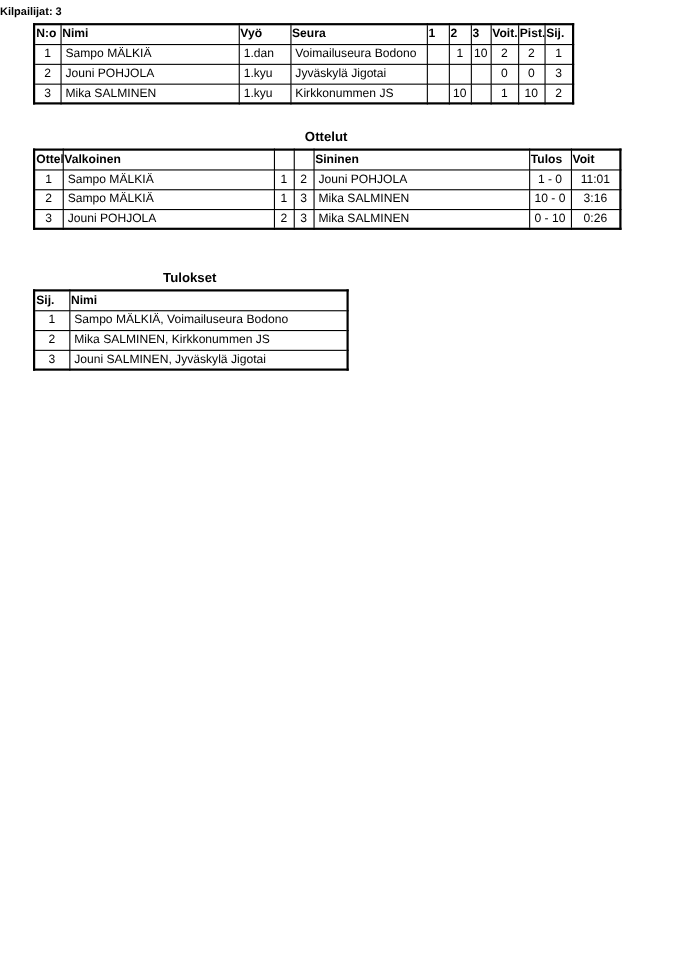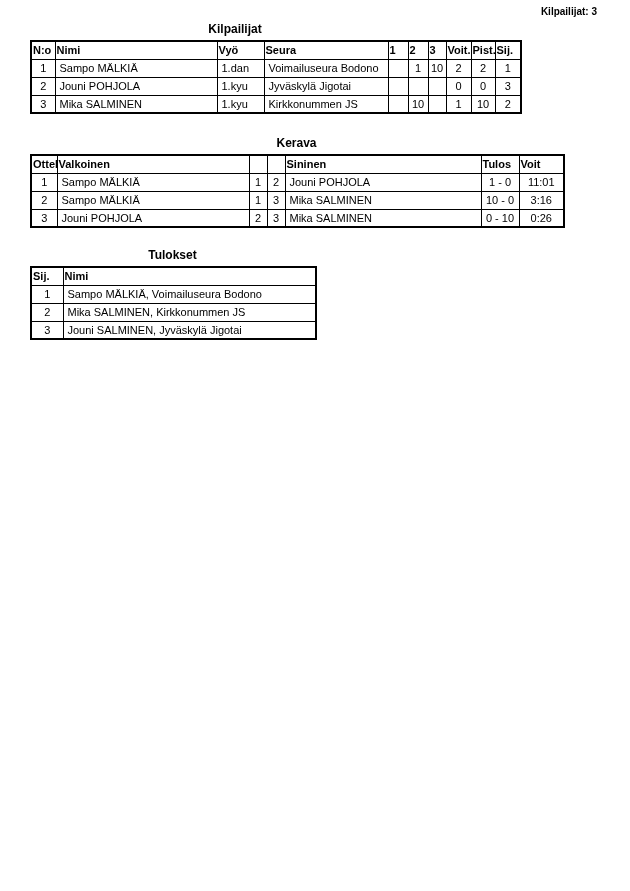--- a/index.html
+++ b/index.html
@@ -17,36 +17,35 @@
   }
   .title {
     white-space: pre;
     text-align: center;
     font-weight: 700;
     font-size: 17px;
     line-height: 20px;
     padding-top: 26px;
   }
   .meta {
-    text-align: right;
     font-weight: 700;
     font-size: 10px;
     padding-right: 33px;
     margin-top: 6px;
   }
   .section-heading {
     font-weight: 700;
     font-size: 12px;
     line-height: 14px;
     text-align: center;
     margin-left: 30px;
   }
   .sh-kilpailijat { width: 410px; margin-top: 5px; }
   .sh-ottelut    { width: 533px; margin-top: 22px; }
-  .sh-tulokset   { width: 285px; margin-top: 20px; }
+  .sh-tulokset   { width: 285px; margin-top: 36px; }
   table {
     border-collapse: collapse;
     table-layout: fixed;
     margin-left: 30px;
     margin-top: 4px;
     border: 2px solid #000;
   }
   .t-kilpailijat { width: 490px; }
   .t-ottelut     { width: 533px; }
   .t-tulokset    { width: 285px; }
@@ -67,21 +66,20 @@
   td.left   { text-align: left; padding-left: 4px; }
   td.center { text-align: center; padding: 0 1px; }
 </style>
 </head>
 <body>
 
 <div>
 
   <div class="meta">Kilpailijat: 3</div>
 
-  <div class="section-heading sh-kilpailijat">Kilpailijat</div>
   <table class="t-kilpailijat">
     <colgroup>
       <col style="width:24px">
         <col style="width:162px">
         <col style="width:47px">
         <col style="width:124px">
       <col style="width:20px">
         <col style="width:20px">
         <col style="width:18px">
       <col style="width:25px">
@@ -135,21 +133,21 @@
         <td class="center"></td>
         <td class="center">10</td>
         <td class="center"></td>
         <td class="center">1</td>
         <td class="center">10</td>
         <td class="center">2</td>
       </tr>
     </tbody>
   </table>
 
-  <div class="section-heading sh-ottelut">Kerava</div>
+  <div class="section-heading sh-ottelut">Ottelut</div>
   <table class="t-ottelut">
     <colgroup>
       <col style="width:26px">
         <col style="width:192px">
         <col style="width:18px">
         <col style="width:18px">
       <col style="width:196px">
         <col style="width:38px">
         <col style="width:45px">
     </colgroup>

